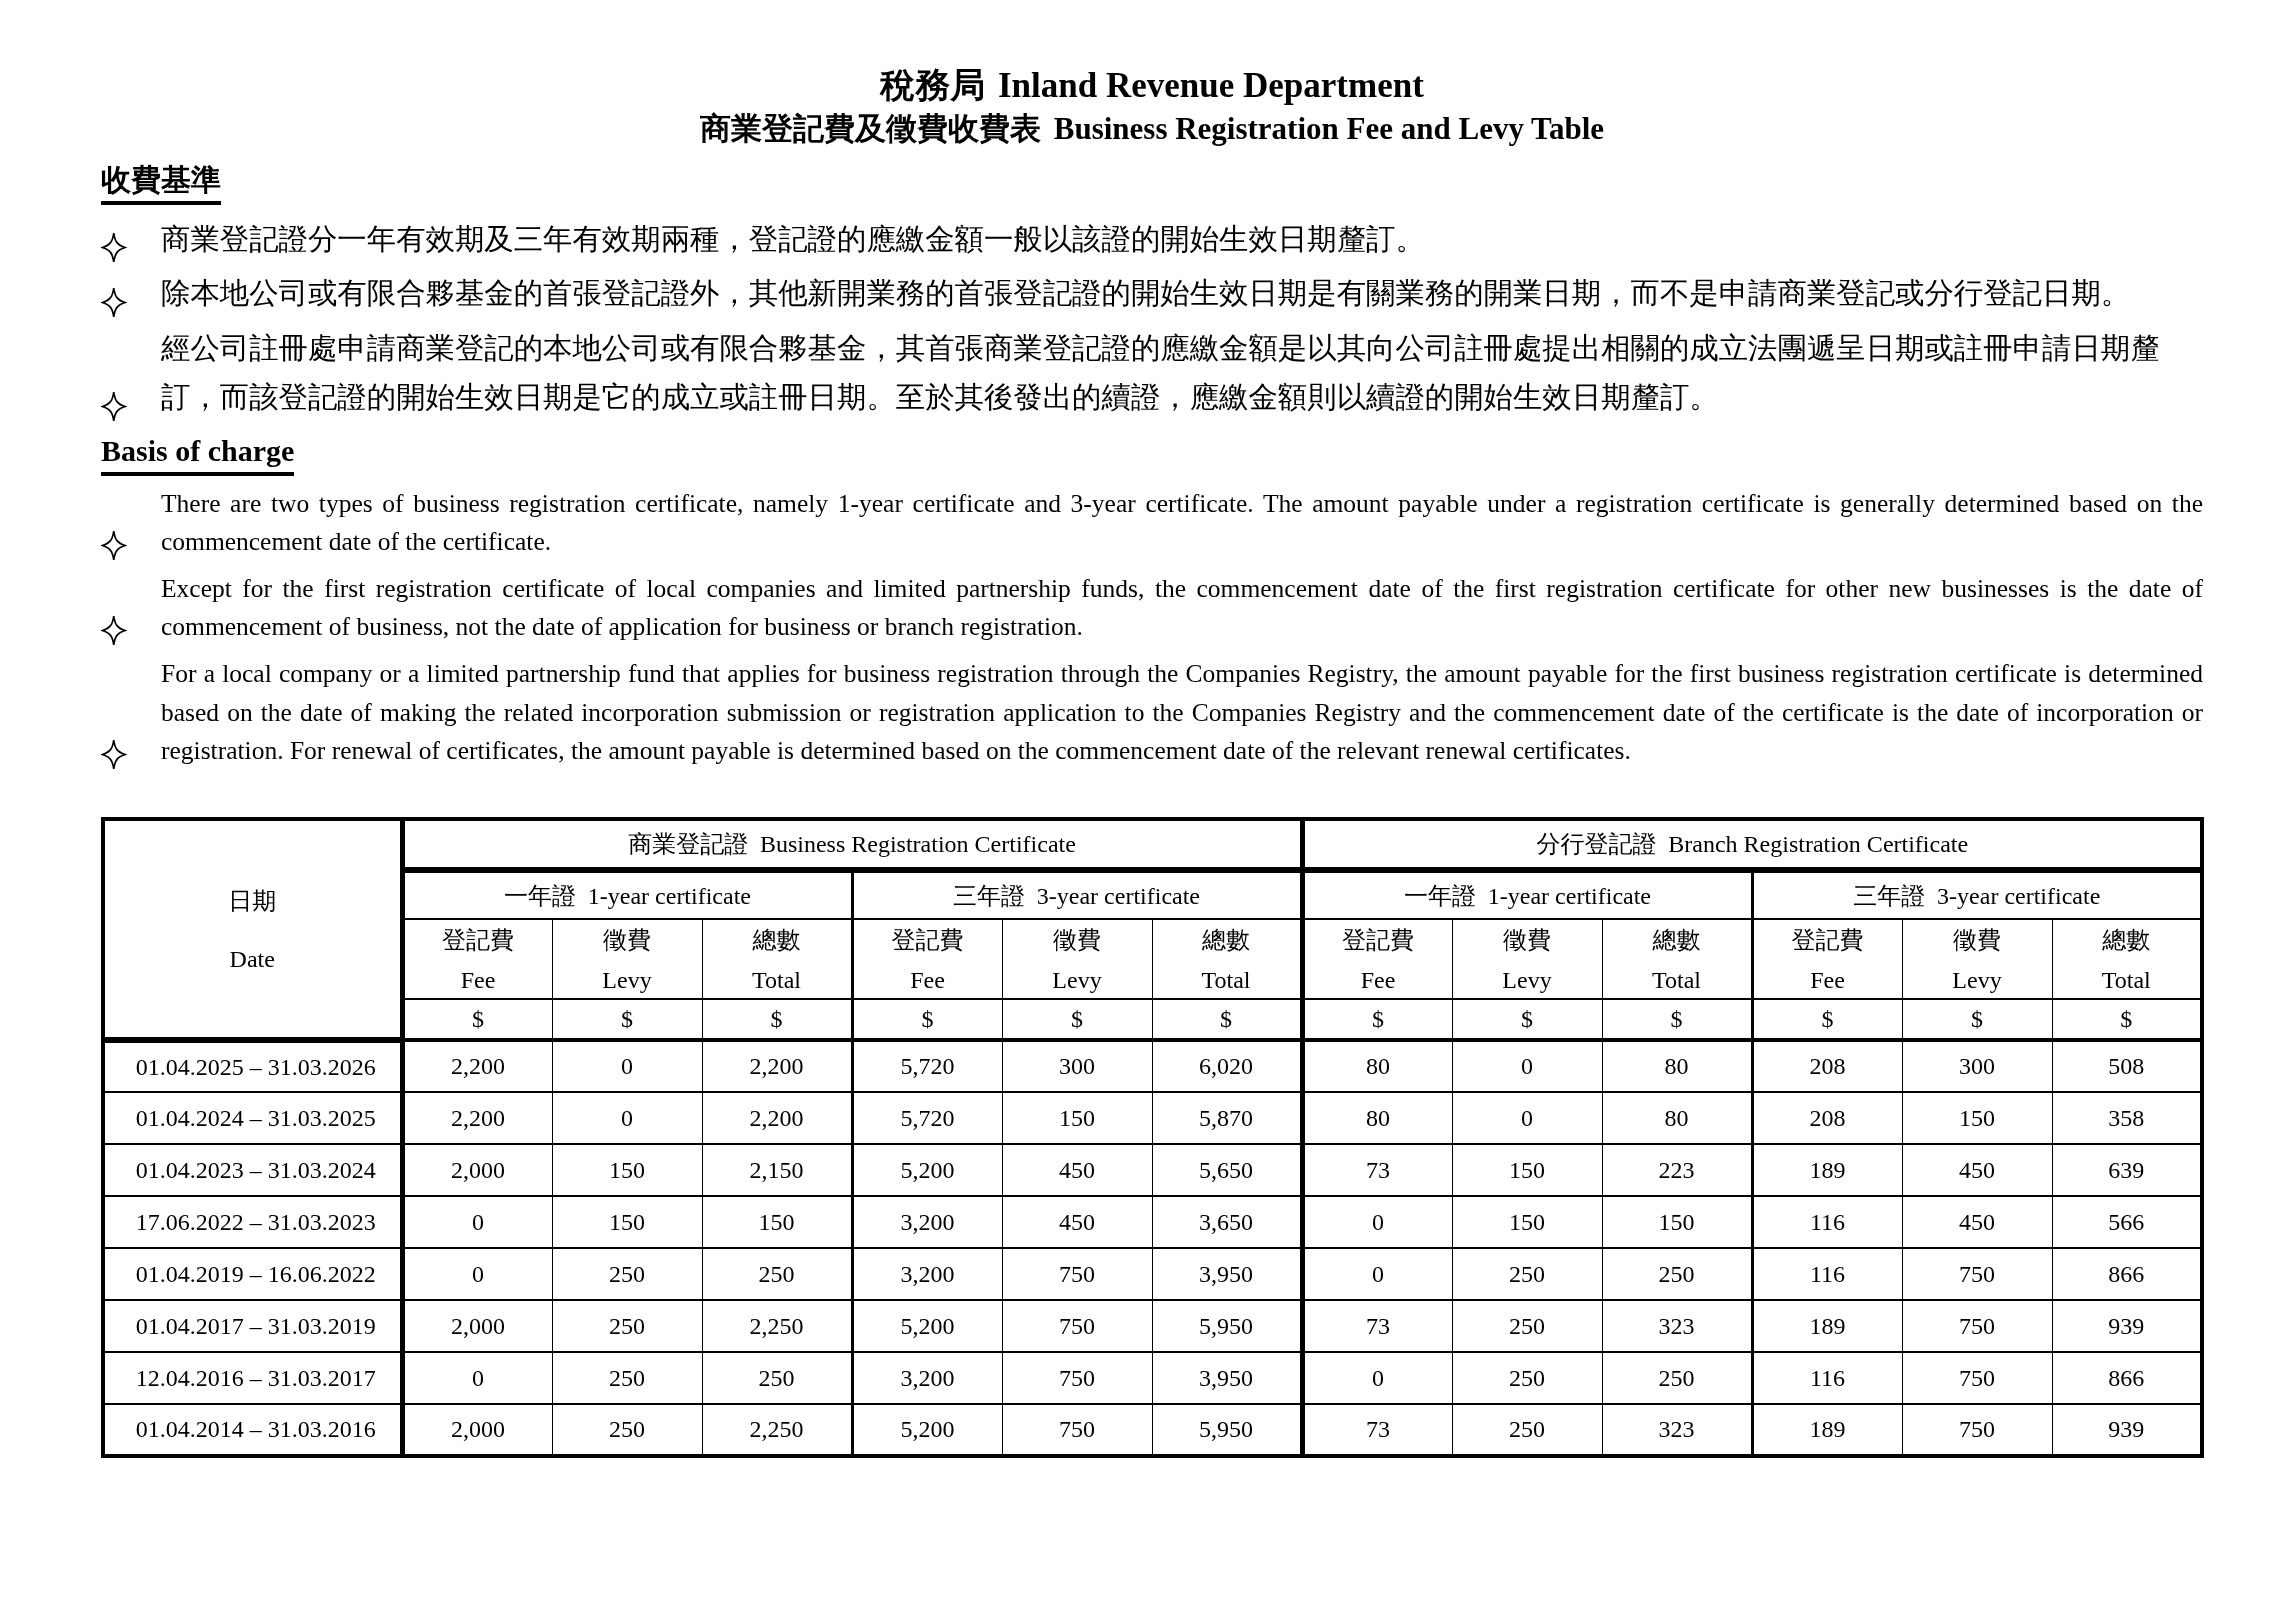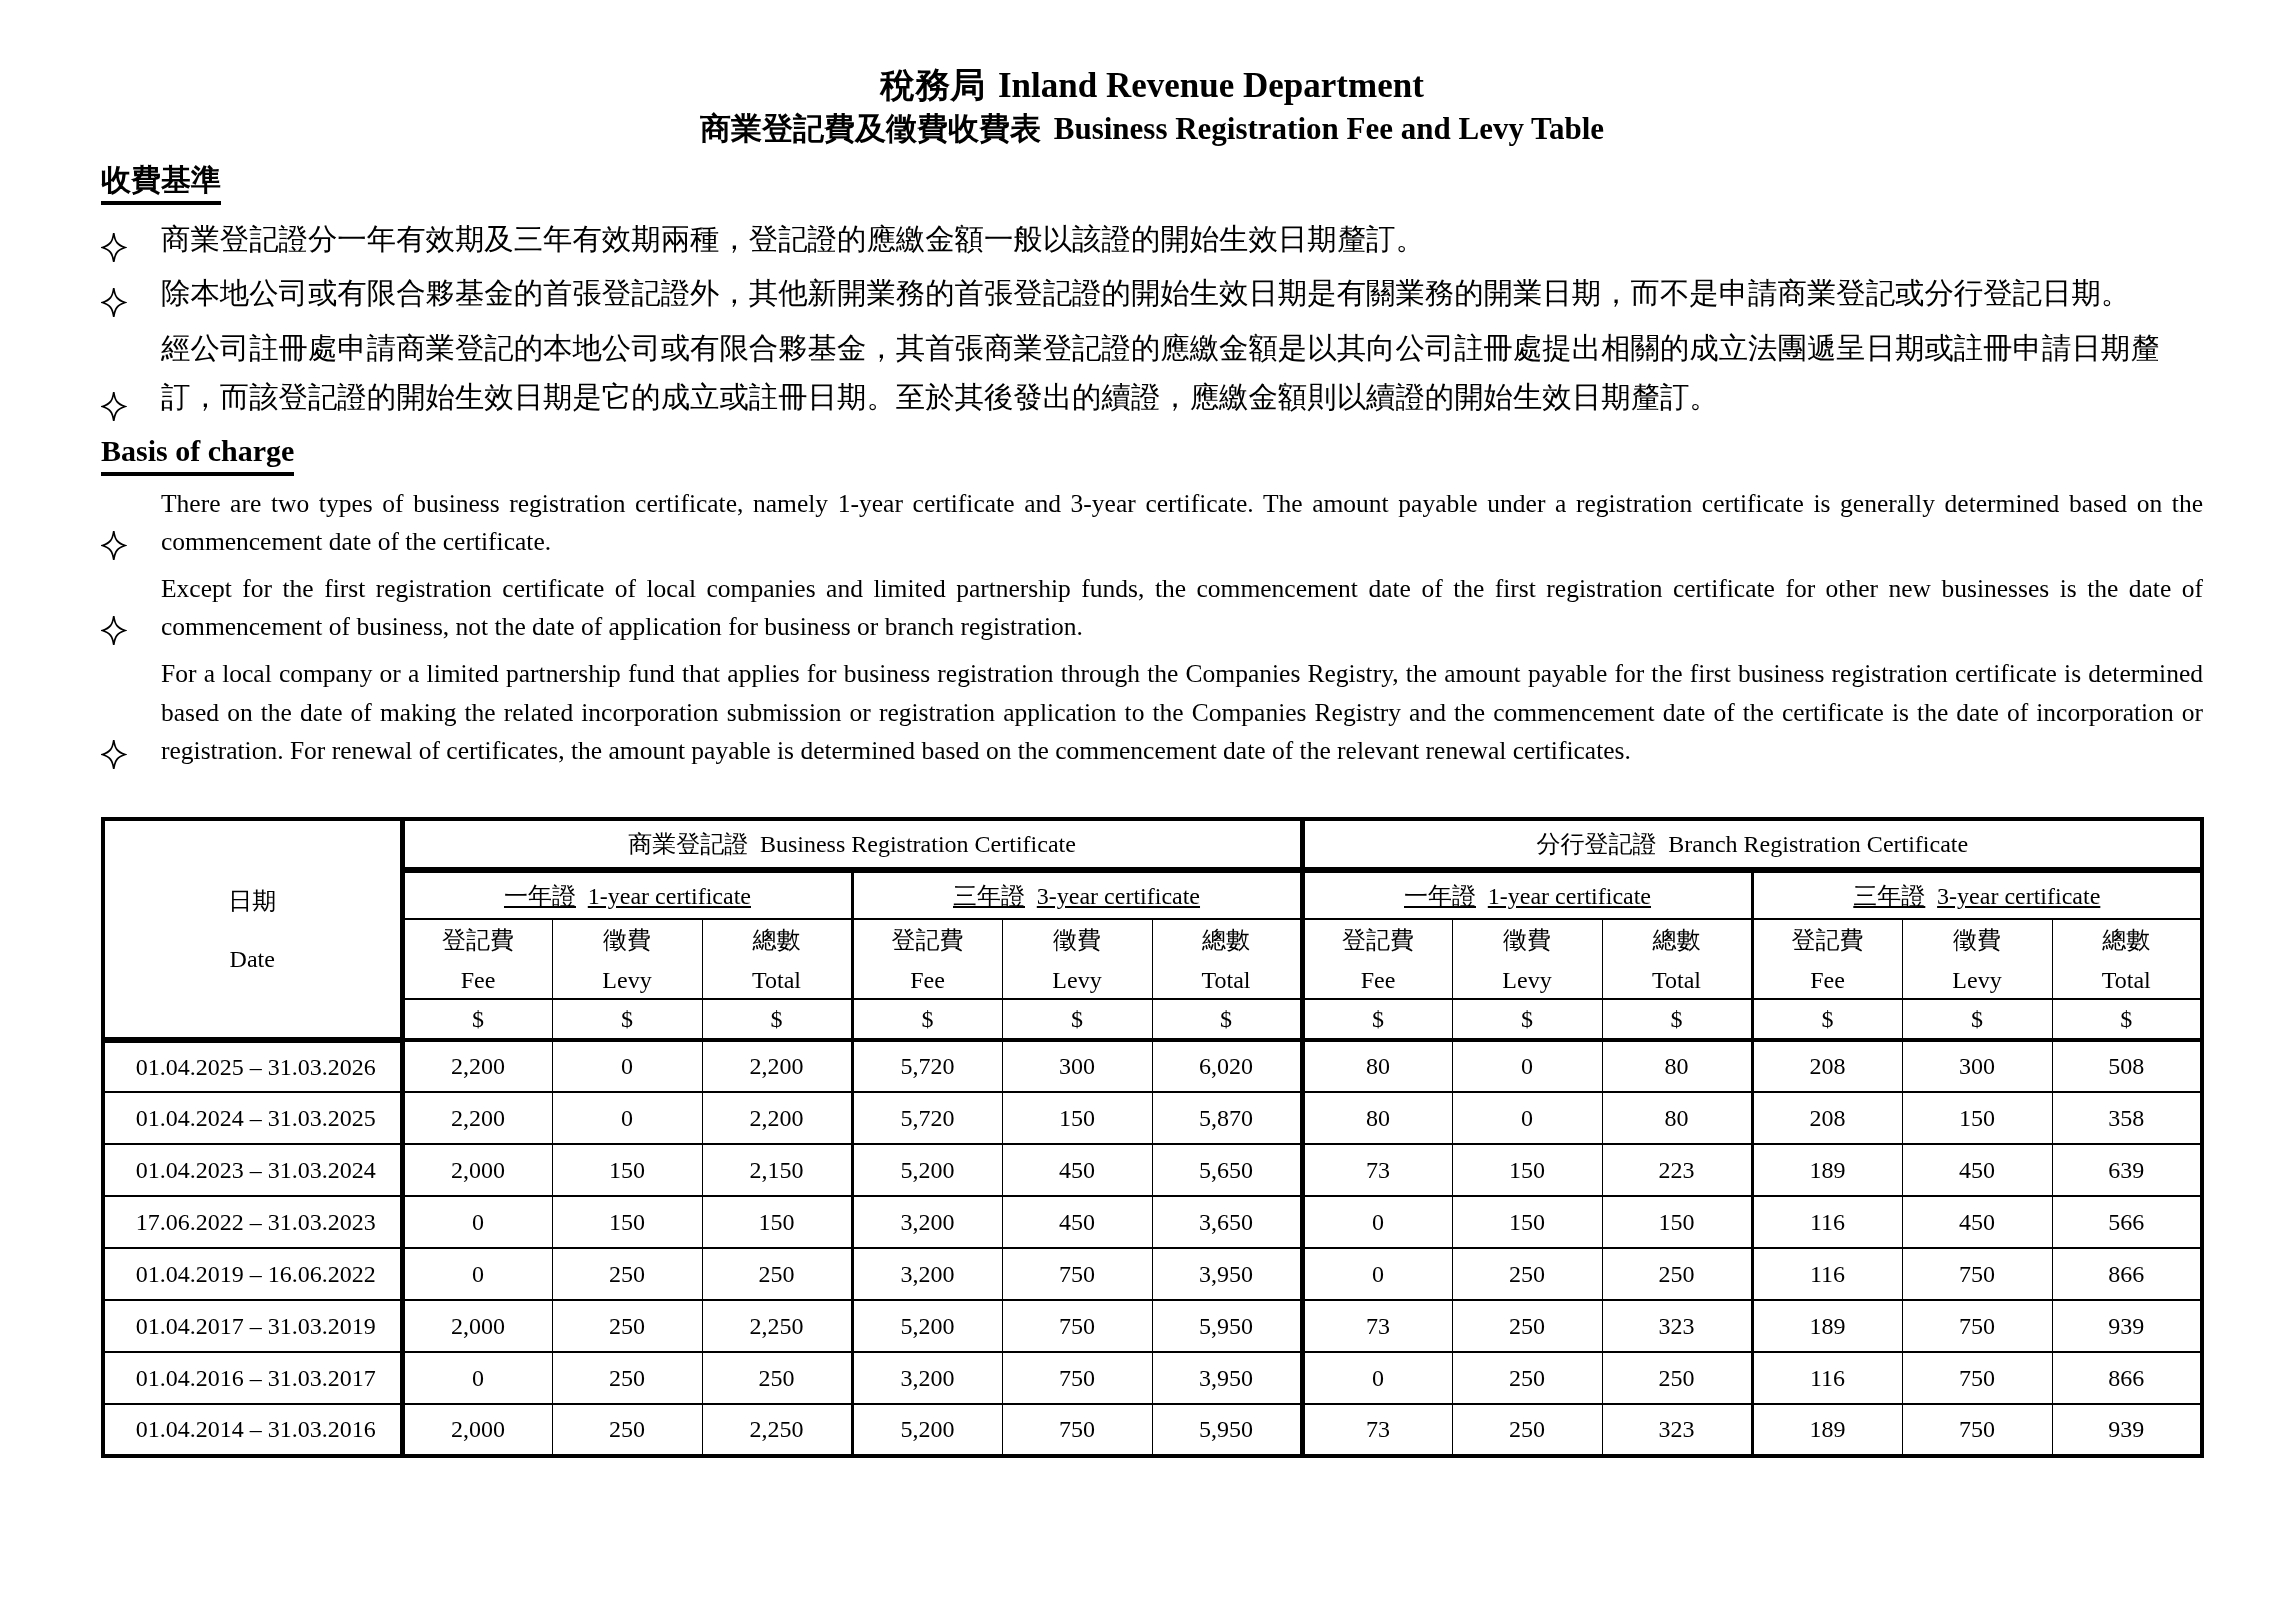--- a/index.html
+++ b/index.html
@@ -60,21 +60,21 @@
 
   th, td { font-weight: normal; background: #fff; }
 
   
   .v-thin   { border-left: 1.5px solid #000; }
   .vb-sub   { border-left: 3.9px solid #000; }
   .vb-group { border-left: 5.4px solid #000; }
 
   
   tr.group-row th   { border-bottom: 6.4px solid #000; height: 51px; text-align: center; vertical-align: middle; }
-  tr.subgroup-row th{ border-bottom: 2.5px solid #000;  height: 49px; text-align: center; vertical-align: middle; text-decoration: underline; }
+  tr.subgroup-row th{ border-bottom: 2.5px solid #000;  height: 49px; text-align: center; vertical-align: middle; }
   tr.colhead-row th { border-bottom: 2.5px solid #000;  height: 80px; text-align: center; vertical-align: middle; }
   tr.dollar-row th  { border-bottom: 4.9px solid #000; height: 41px;  text-align: center; vertical-align: middle; }
 
   th.date-head {
     border-right: 5.4px solid #000;
     border-bottom: 4.9px solid #000;
     vertical-align: middle; text-align: center;
   }
   .date-head-inner { display: flex; flex-direction: column; gap: 29px; align-items: center; }
 
@@ -383,21 +383,21 @@
       <td class="v-thin">750</td>
       <td class="v-thin">5,950</td>
       <td class="vb-group">73</td>
       <td class="v-thin">250</td>
       <td class="v-thin">323</td>
       <td class="vb-sub">189</td>
       <td class="v-thin">750</td>
       <td class="v-thin">939</td>
     </tr>
         <tr>
-      <td class="date-cell">01.04.2016 – 31.03.2017</td>
+      <td class="date-cell">12.04.2016 – 31.03.2017</td>
       <td class="vb-group">0</td>
       <td class="v-thin">250</td>
       <td class="v-thin">250</td>
       <td class="vb-sub">3,200</td>
       <td class="v-thin">750</td>
       <td class="v-thin">3,950</td>
       <td class="vb-group">0</td>
       <td class="v-thin">250</td>
       <td class="v-thin">250</td>
       <td class="vb-sub">116</td>

